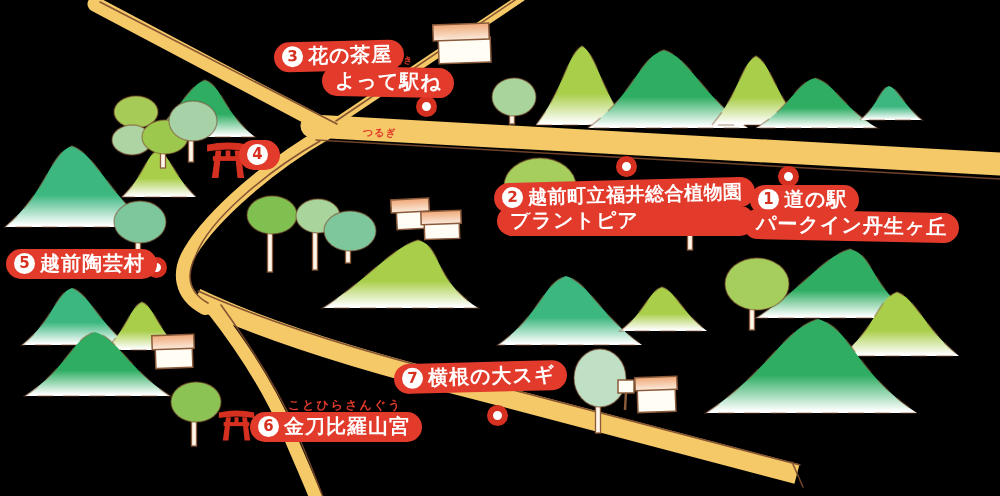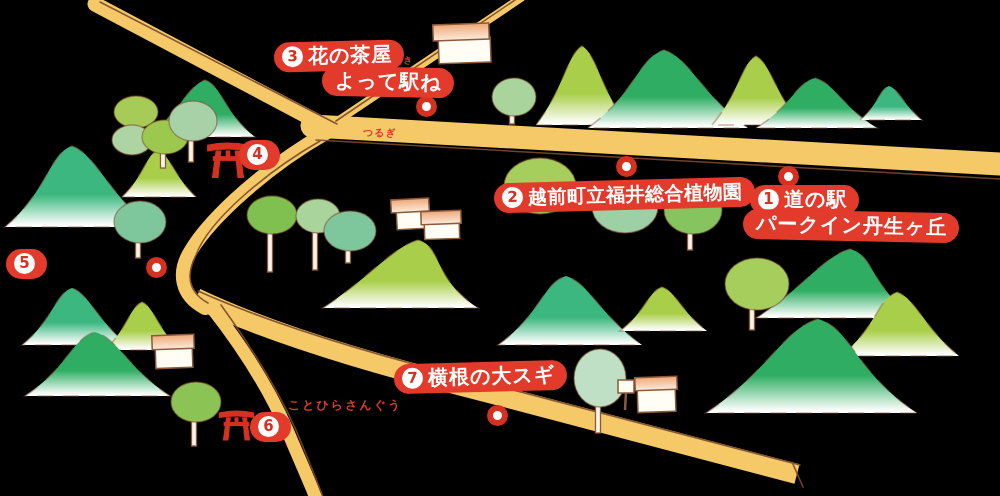--- a/index.html
+++ b/index.html
@@ -208,20 +208,23 @@
     <span class="pill noBadge line2 tilt2" style="margin-left:-7px;">
       <span class="txt">パークイン丹生ヶ丘</span>
     </span>
   </div>
 
   <div class="label" style="left:494px;top:180px;">
     <span class="pill tilt1" style="font-size:19px;letter-spacing:0.5px;">
       <span class="num">2</span>
       <span class="txt">越前町立福井総合植物園</span>
     </span>
+    <span class="pill noBadge line2" style="margin-left:3px;">
+      <span class="txt">プラントピア</span>
+    </span>
   </div>
 
   <div class="label" style="left:274px;top:41px;">
     <span class="pill tilt1">
       <span class="num">3</span>
       <span class="txt">花の茶屋</span>
     </span>
     <span class="pill noBadge line2 tilt2" style="margin-left:48px;">
       <span class="txt">よって駅ね</span>
     </span>
@@ -229,26 +232,28 @@
 
   <div class="label" style="left:239px;top:140px;">
     <span class="pill">
       <span class="num">4</span>
     </span>
   </div>
 
   <div class="label" style="left:6px;top:249px;">
     <span class="pill">
       <span class="num">5</span>
+      <span class="txt">越前陶芸村</span>
     </span>
   </div>
 
   <div class="label" style="left:250px;top:412px;">
     <span class="pill">
       <span class="num">6</span>
+      <span class="txt">金刀比羅山宮</span>
     </span>
   </div>
 
   <div class="label" style="left:394px;top:362px;">
     <span class="pill tilt1">
       <span class="num">7</span>
       <span class="txt">横根の大スギ</span>
     </span>
   </div>
 

